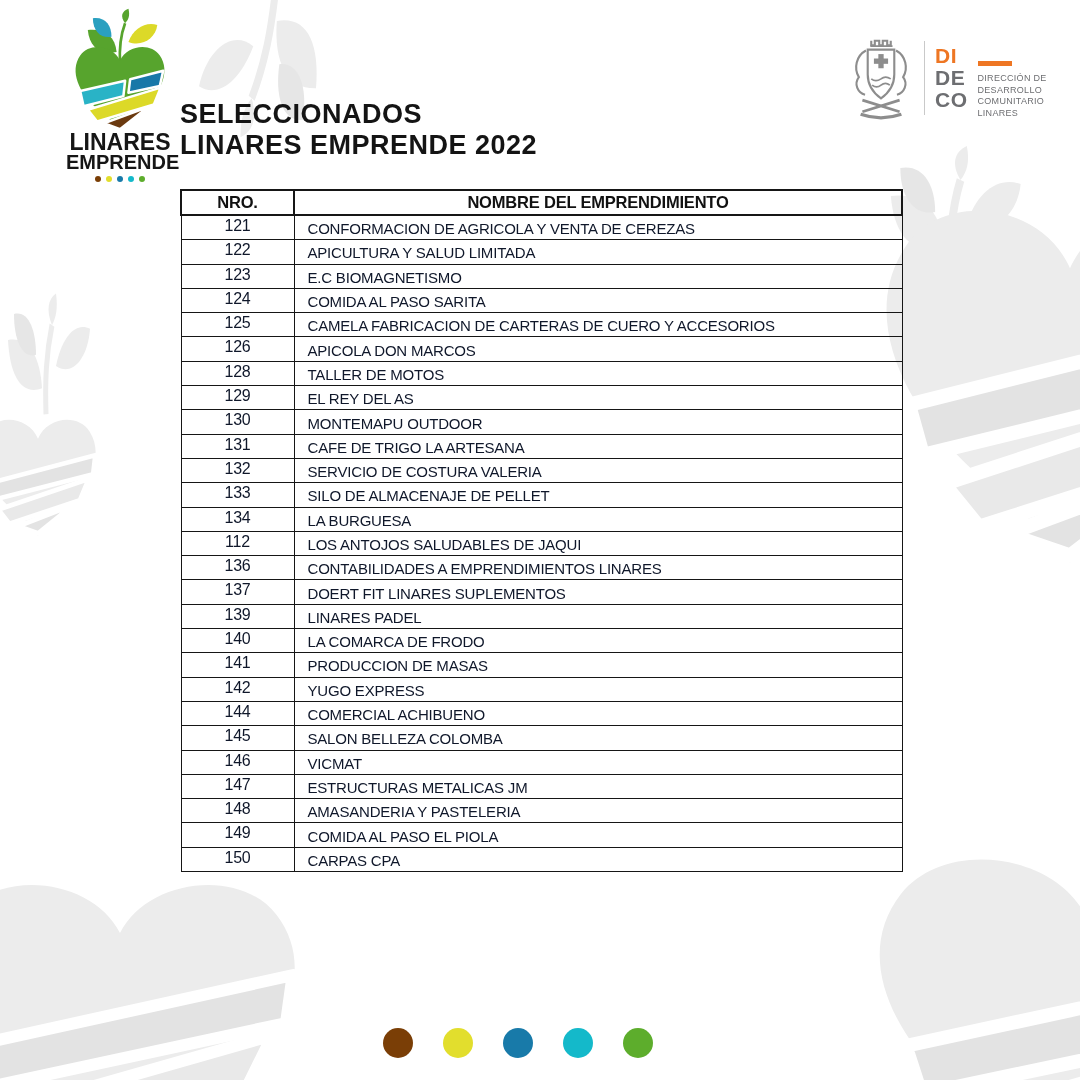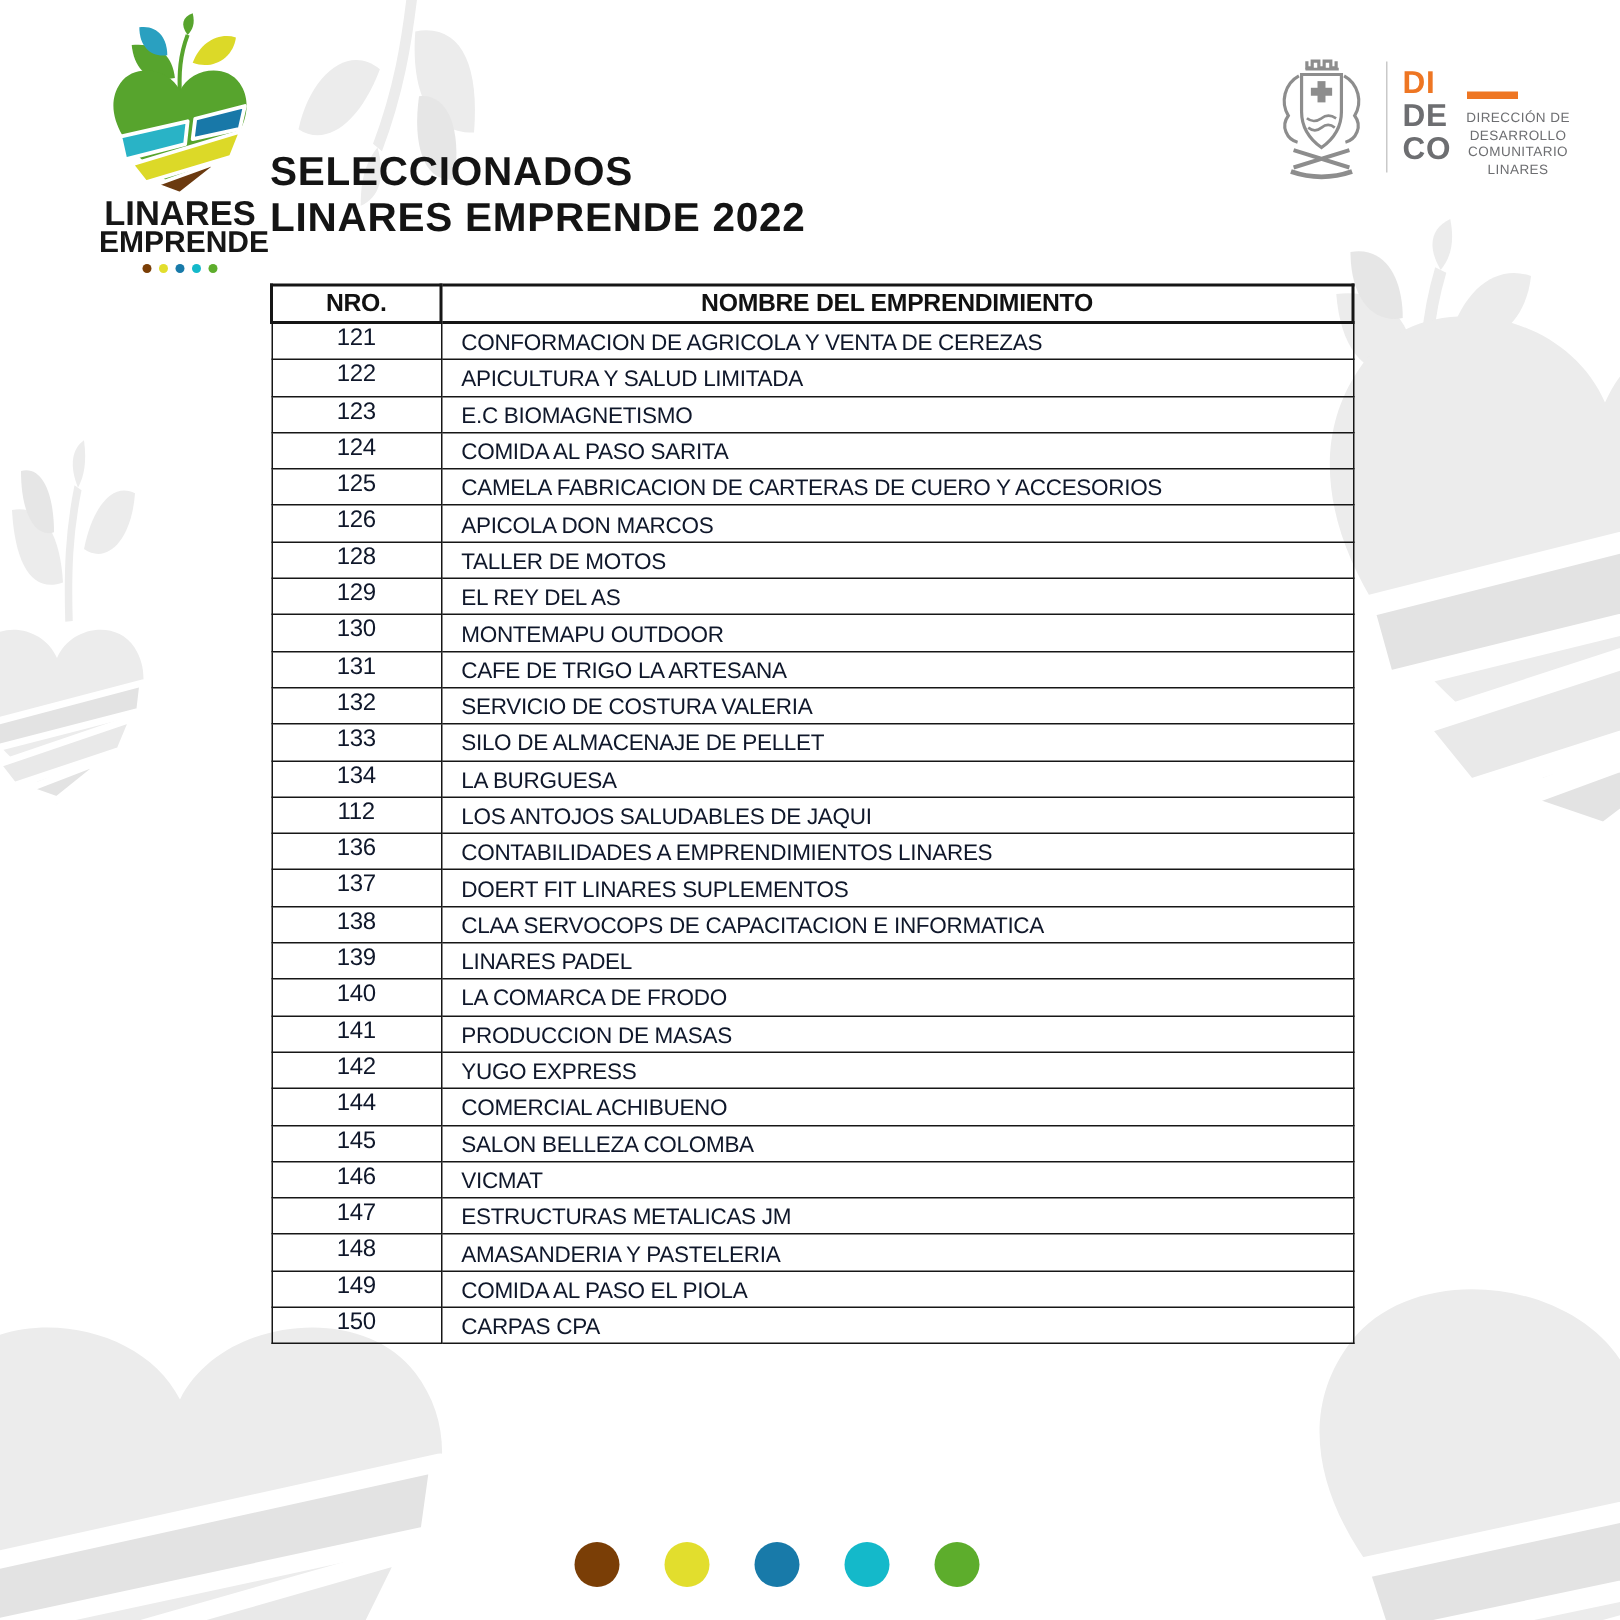--- a/index.html
+++ b/index.html
@@ -21,21 +21,21 @@
   
   .title{position:absolute;left:180px;top:99px;width:723px;text-align:left;}
   .title div{font-size:27px;font-weight:bold;letter-spacing:0.5px;line-height:31px;color:#141414;}
 
   
   .dideco{position:absolute;left:850px;top:36px;display:flex;align-items:center;}
   .dideco-sep{width:1px;height:74px;background:#c9c9c9;margin:0 10px 0 12px;}
   .dideco-letters{display:flex;flex-direction:column;justify-content:center;}
   .dideco-letters span{font-size:21px;font-weight:bold;line-height:22px;letter-spacing:0.5px;color:#6d6e71;}
   .dideco-letters .accent{color:#ee7623;}
-  .dideco-right{margin-left:10px;margin-top:24px;text-align:center;}
+  .dideco-right{margin-left:10px;margin-top:24px;}
   .dideco-dash{width:34px;height:5px;background:#ee7623;margin-bottom:7px;}
   .dideco-sub div{font-size:9px;line-height:11.5px;letter-spacing:0.3px;color:#6d6e71;}
 
   
   table.sel{position:absolute;left:180px;top:189px;width:723px;border-collapse:collapse;table-layout:fixed;}
   table.sel th, table.sel td{border:1.5px solid #161616;}
   table.sel th{height:23px;font-size:16.5px;font-weight:bold;letter-spacing:-0.2px;text-align:center;
                border-width:2px;color:#111;padding:0;}
   table.sel col.c-nro{width:113px;}
   table.sel td{height:21.3px;padding:0;font-size:15px;letter-spacing:-0.2px;color:#0f172a;vertical-align:middle;margin-left:20px;}
@@ -237,24 +237,20 @@
         </tr>
         <tr>
           <td class="col-nro">136</td>
           <td class="col-name">CONTABILIDADES A EMPRENDIMIENTOS LINARES</td>
         </tr>
         <tr>
           <td class="col-nro">137</td>
           <td class="col-name">DOERT FIT LINARES SUPLEMENTOS</td>
         </tr>
         <tr>
-          <td class="col-nro">138</td>
-          <td class="col-name">CLAA SERVOCOPS DE CAPACITACION E INFORMATICA</td>
-        </tr>
-        <tr>
           <td class="col-nro">139</td>
           <td class="col-name">LINARES PADEL</td>
         </tr>
         <tr>
           <td class="col-nro">140</td>
           <td class="col-name">LA COMARCA DE FRODO</td>
         </tr>
         <tr>
           <td class="col-nro">141</td>
           <td class="col-name">PRODUCCION DE MASAS</td>

